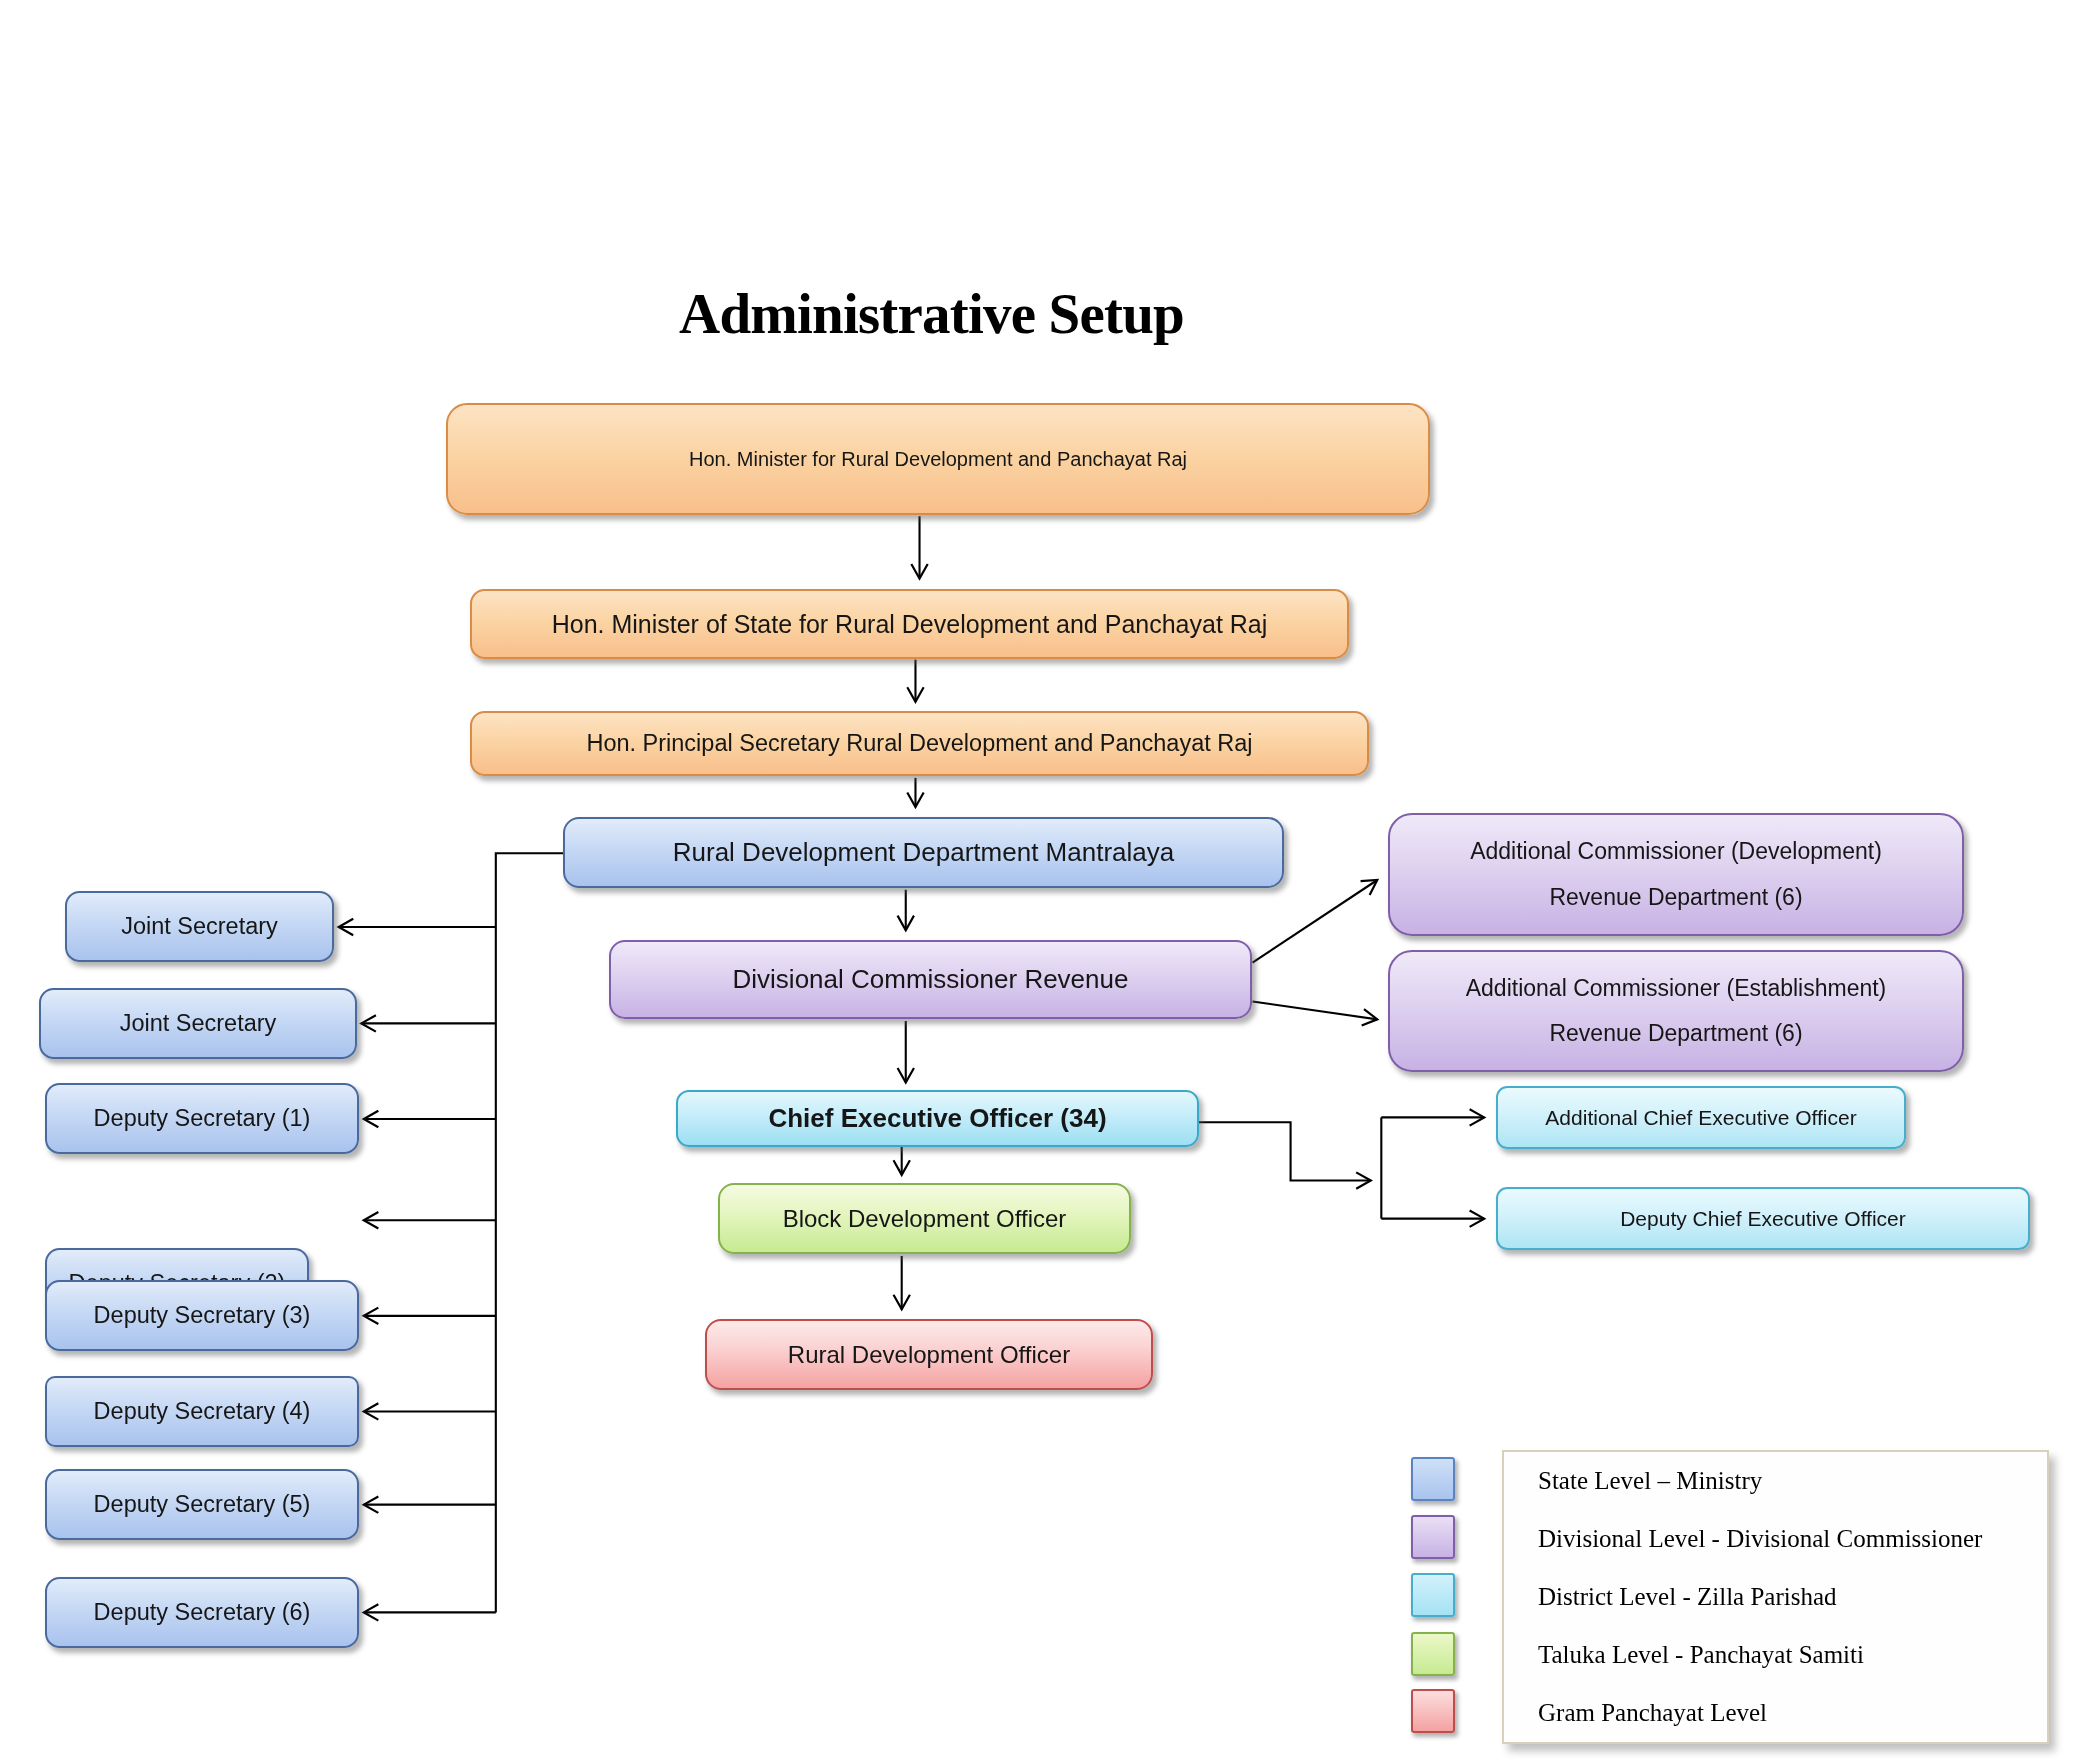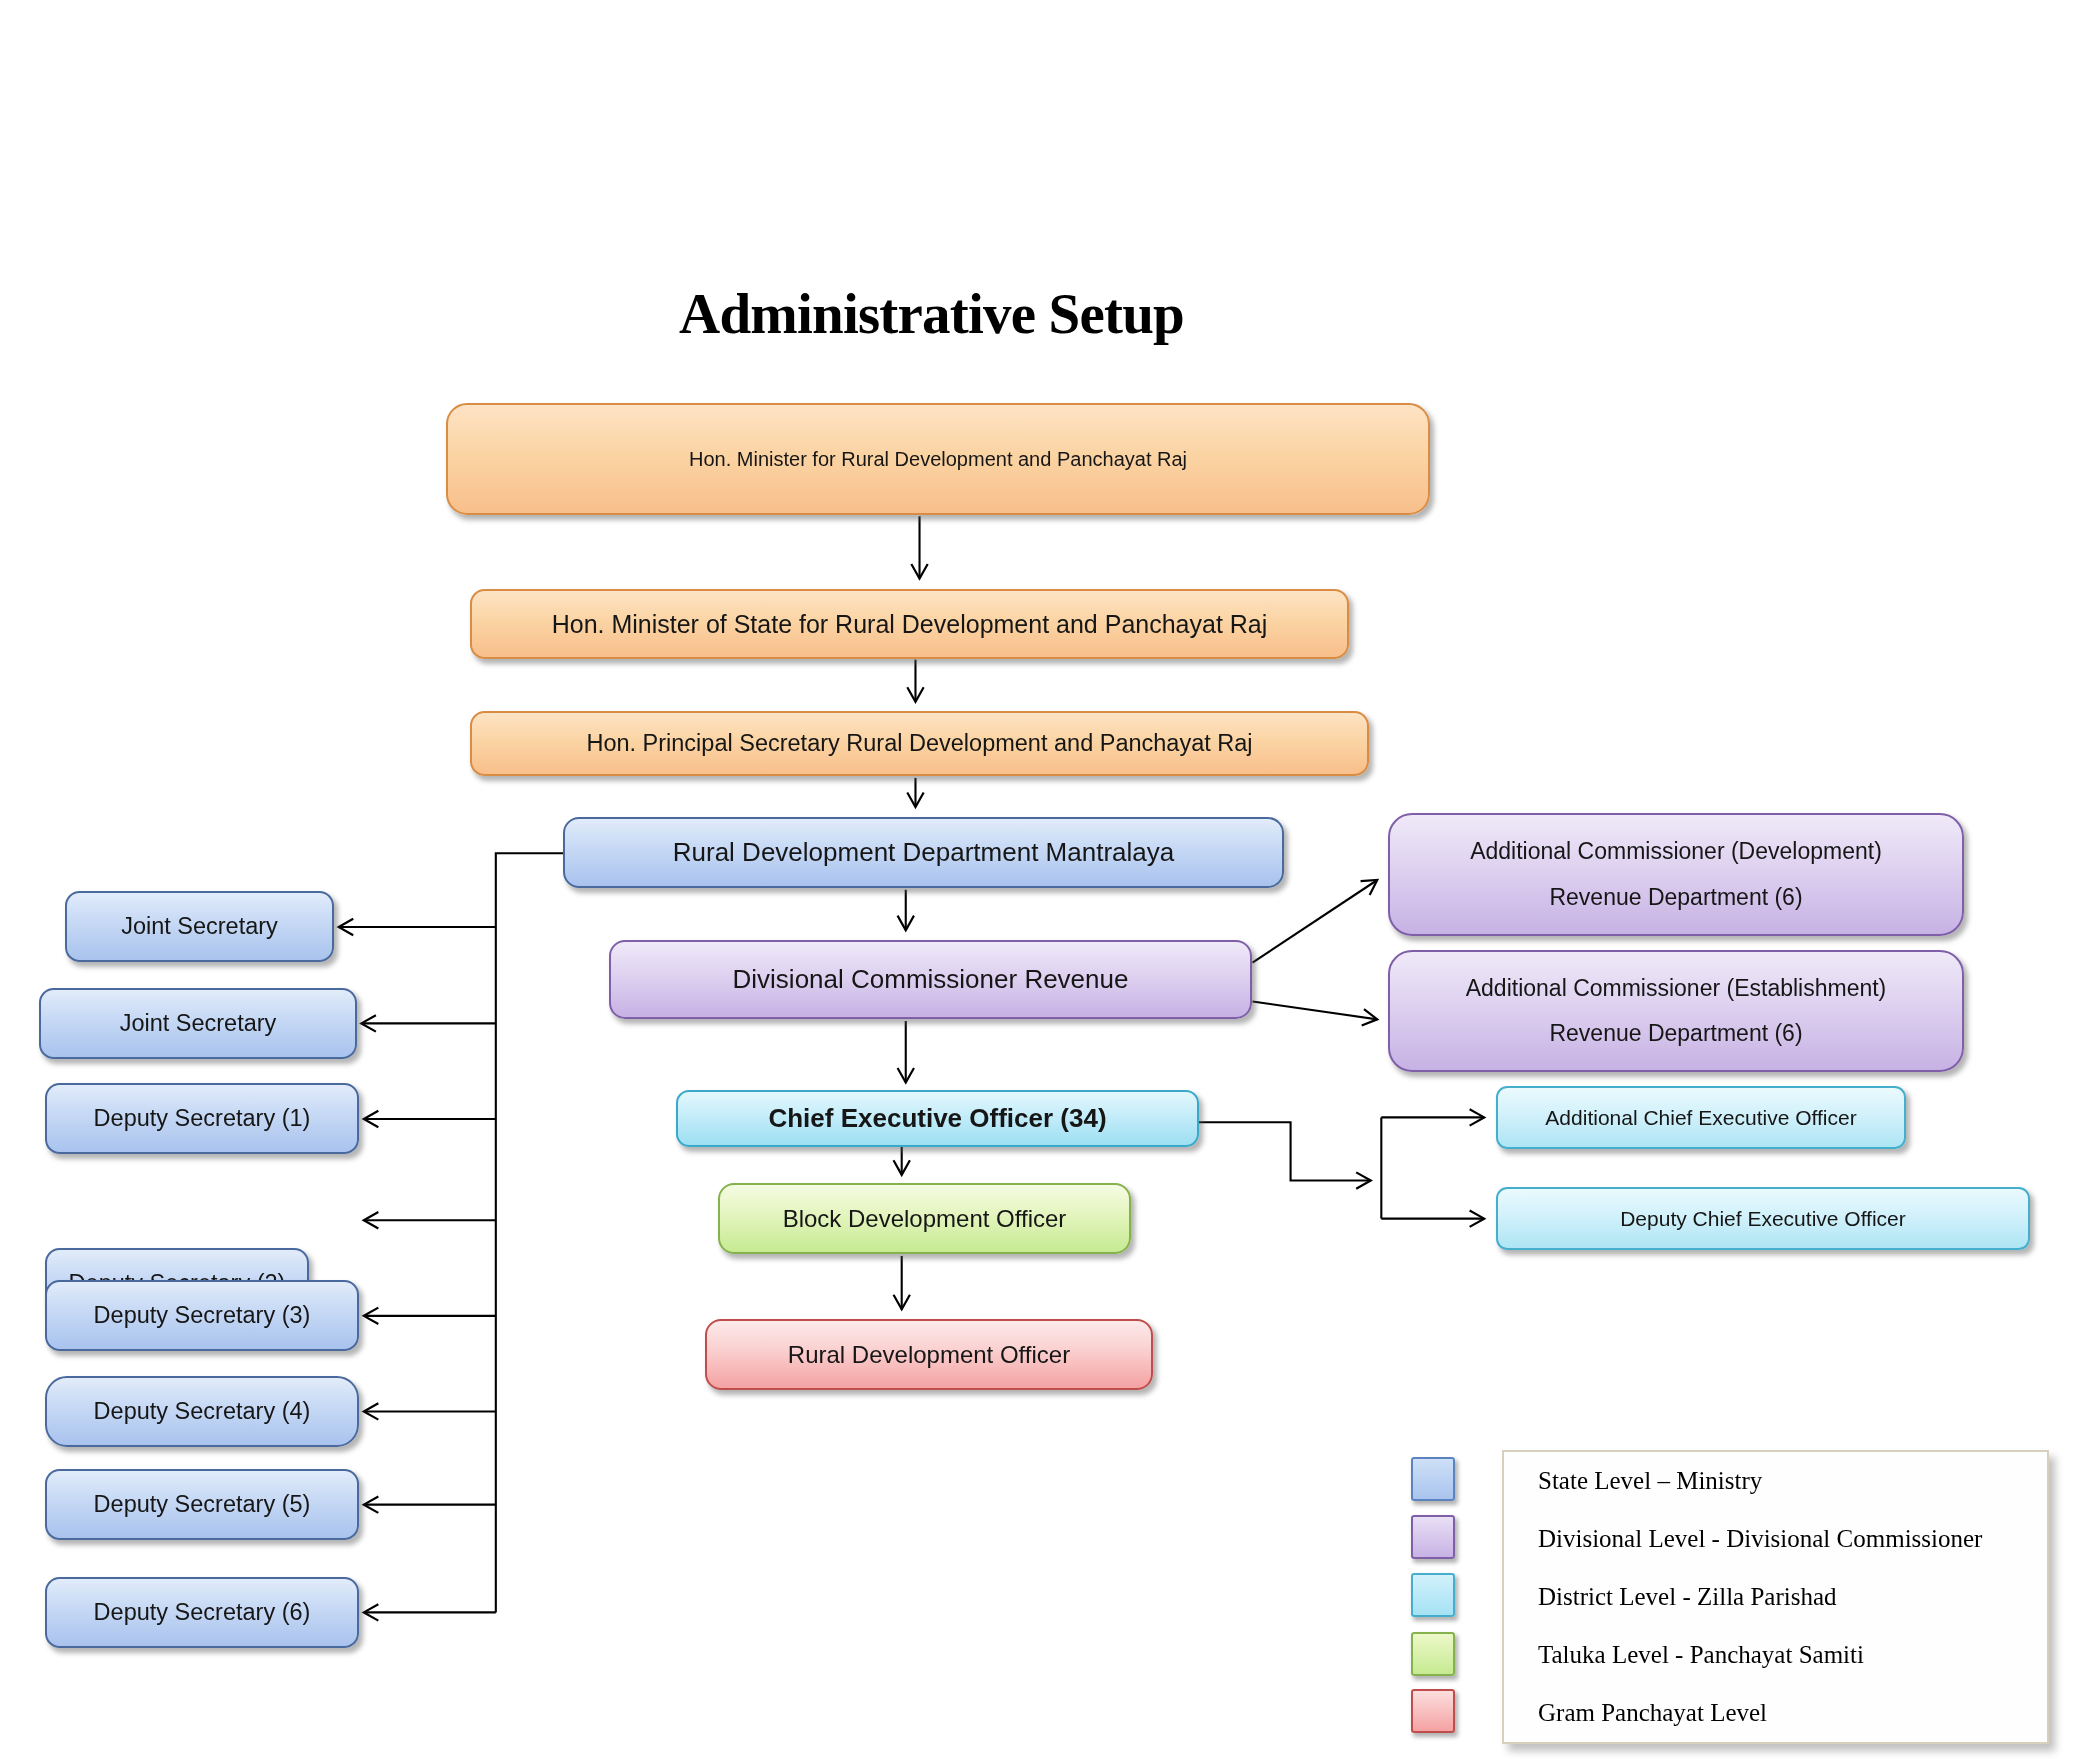--- a/index.html
+++ b/index.html
@@ -98,21 +98,21 @@
 
   <div class="node cyan-light" style="left:1496px;top:1086px;width:410px;height:63px;border-radius:11.3px;font-size:21px;">Additional Chief Executive Officer</div>
 
   <div class="node cyan-light" style="left:1496px;top:1187px;width:534px;height:63px;border-radius:11.3px;font-size:21px;">Deputy Chief Executive Officer</div>
 
   <div class="node blue" style="left:65px;top:891px;width:269px;height:71px;border-radius:14.6px;font-size:23.5px;">Joint Secretary</div>
   <div class="node blue" style="left:39px;top:988px;width:318px;height:71px;border-radius:14.6px;font-size:23.5px;">Joint Secretary</div>
   <div class="node blue" style="left:45px;top:1083px;width:314px;height:71px;border-radius:14.6px;font-size:23.5px;">Deputy Secretary (1)</div>
   <div class="node blue" style="left:45px;top:1248px;width:264px;height:71px;border-radius:14.6px;font-size:23.5px;">Deputy Secretary (2)</div>
   <div class="node blue" style="left:45px;top:1280px;width:314px;height:71px;border-radius:14.6px;font-size:23.5px;">Deputy Secretary (3)</div>
-  <div class="node blue" style="left:45px;top:1376px;width:314px;height:71px;border-radius:22px;font-size:23.5px;">Deputy Secretary (4)</div>
+  <div class="node blue" style="left:45px;top:1376px;width:314px;height:71px;border-radius:10px;font-size:23.5px;">Deputy Secretary (4)</div>
   <div class="node blue" style="left:45px;top:1469px;width:314px;height:71px;border-radius:14.6px;font-size:23.5px;">Deputy Secretary (5)</div>
   <div class="node blue" style="left:45px;top:1577px;width:314px;height:71px;border-radius:14.6px;font-size:23.5px;">Deputy Secretary (6)</div>
 
   <div class="legend-panel">
     <div class="legend-row">State Level – Ministry</div>
     <div class="legend-row">Divisional Level - Divisional Commissioner</div>
     <div class="legend-row">District Level - Zilla Parishad</div>
     <div class="legend-row">Taluka Level - Panchayat Samiti</div>
     <div class="legend-row">Gram Panchayat Level</div>
   </div>

